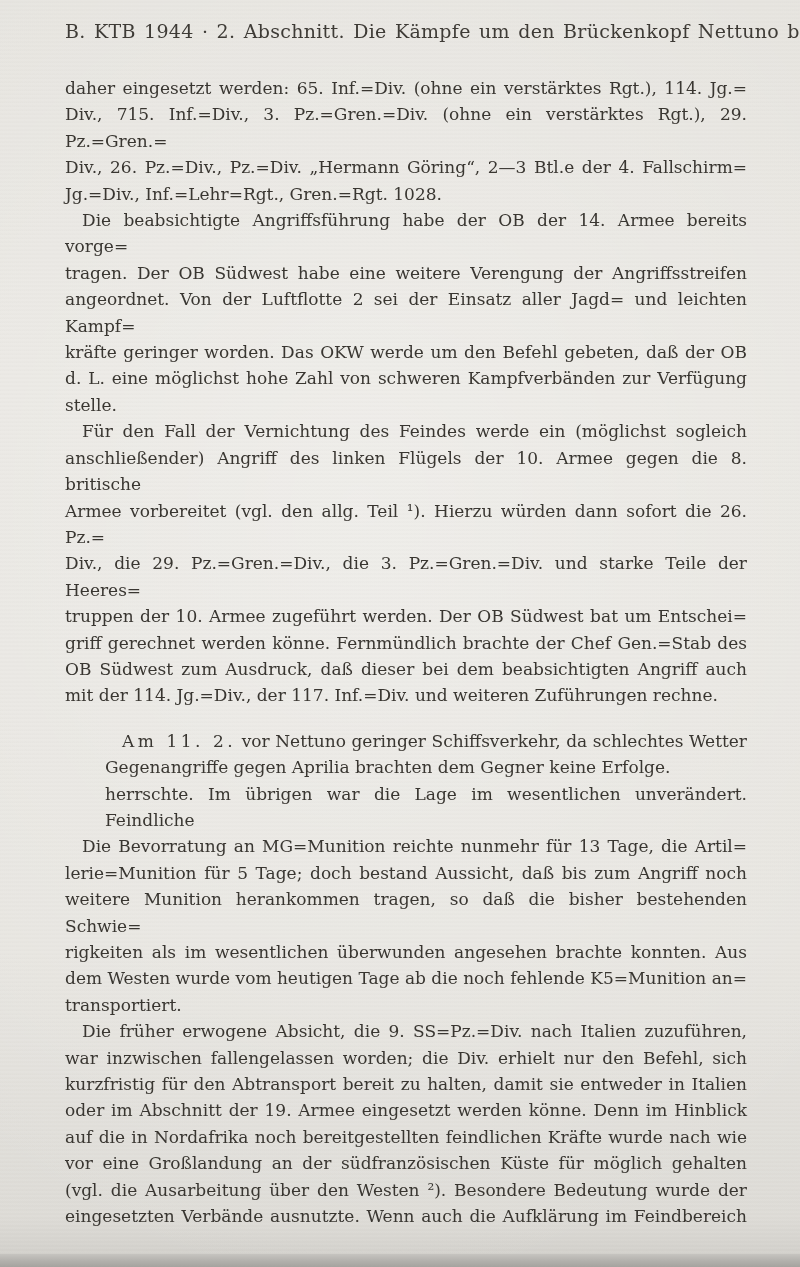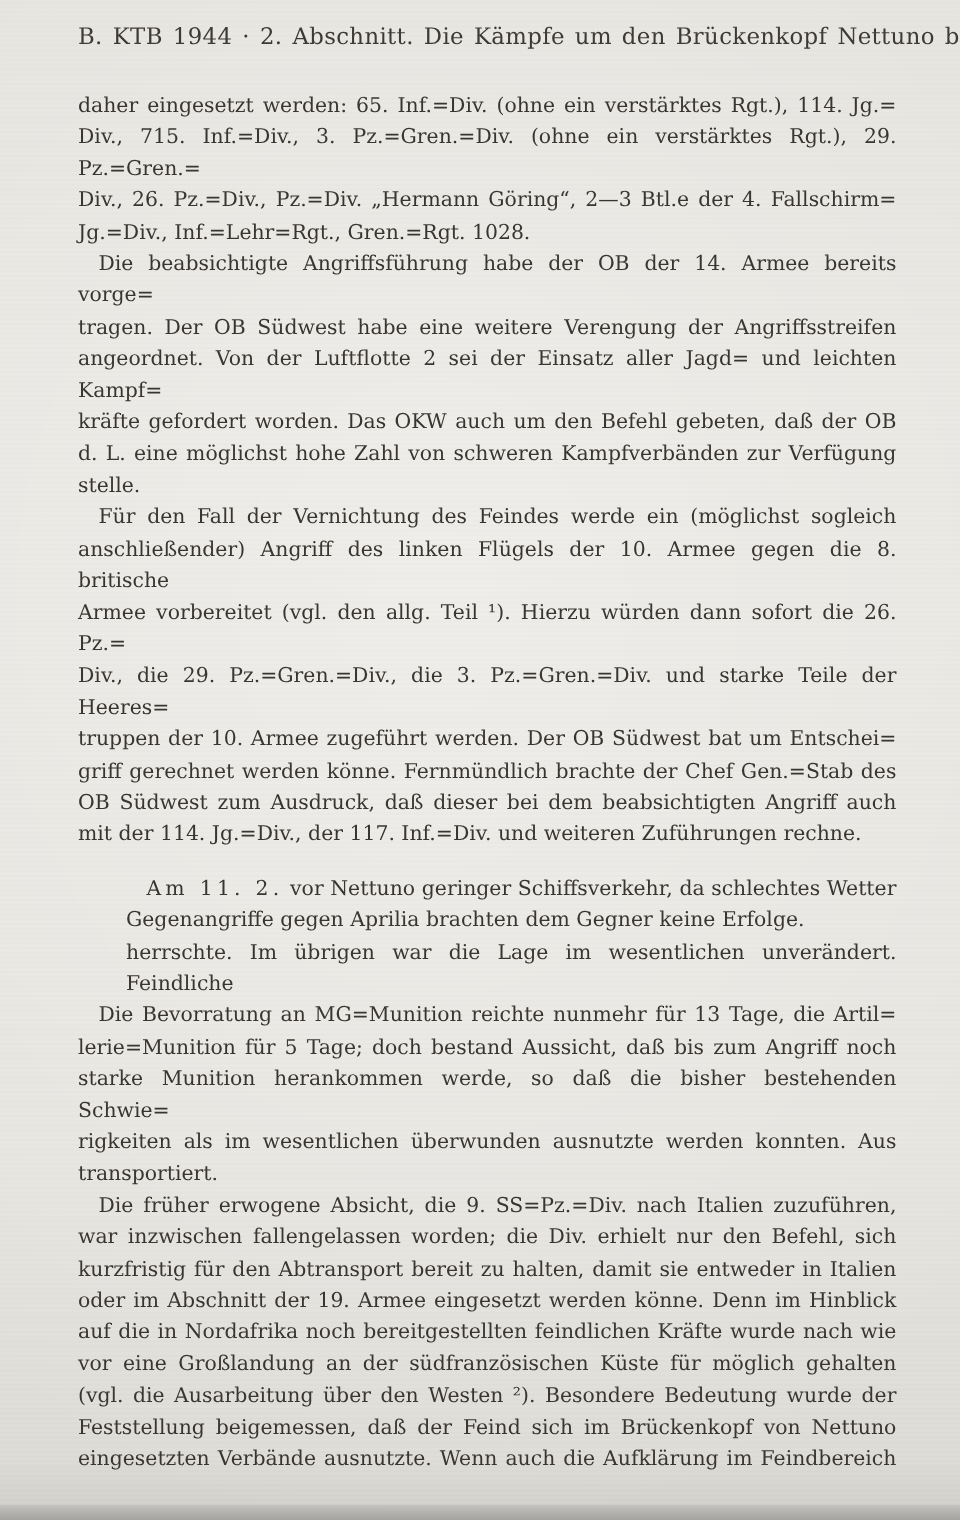--- a/index.html
+++ b/index.html
@@ -69,21 +69,21 @@
       <div class="paragraph">
         <div class="line first">daher eingesetzt werden: 65. Inf.=Div. (ohne ein verstärktes Rgt.), 114. Jg.=</div>
         <div class="line">Div., 715. Inf.=Div., 3. Pz.=Gren.=Div. (ohne ein verstärktes Rgt.), 29. Pz.=Gren.=</div>
         <div class="line">Div., 26. Pz.=Div., Pz.=Div. „Hermann Göring“, 2—3 Btl.e der 4. Fallschirm=</div>
         <div class="line last">Jg.=Div., Inf.=Lehr=Rgt., Gren.=Rgt. 1028.</div>
       </div>
       <div class="paragraph indent">
         <div class="line first">Die beabsichtigte Angriffsführung habe der OB der 14. Armee bereits vorge=</div>
         <div class="line">tragen. Der OB Südwest habe eine weitere Verengung der Angriffsstreifen</div>
         <div class="line">angeordnet. Von der Luftflotte 2 sei der Einsatz aller Jagd= und leichten Kampf=</div>
-        <div class="line">kräfte gefordert worden. Das OKW auch um den Befehl gebeten, daß der OB</div>
+        <div class="line">kräfte geringer worden. Das OKW werde um den Befehl gebeten, daß der OB</div>
         <div class="line">d. L. eine möglichst hohe Zahl von schweren Kampfverbänden zur Verfügung</div>
         <div class="line last">stelle.</div>
       </div>
       <div class="paragraph indent">
         <div class="line first">Für den Fall der Vernichtung des Feindes werde ein (möglichst sogleich</div>
         <div class="line">anschließender) Angriff des linken Flügels der 10. Armee gegen die 8. britische</div>
         <div class="line">Armee vorbereitet (vgl. den allg. Teil ¹). Hierzu würden dann sofort die 26. Pz.=</div>
         <div class="line">Div., die 29. Pz.=Gren.=Div., die 3. Pz.=Gren.=Div. und starke Teile der Heeres=</div>
         <div class="line">truppen der 10. Armee zugeführt werden. Der OB Südwest bat um Entschei=</div>
         <div class="line">griff gerechnet werden könne. Fernmündlich brachte der Chef Gen.=Stab des</div>
@@ -91,32 +91,32 @@
         <div class="line last">mit der 114. Jg.=Div., der 117. Inf.=Div. und weiteren Zuführungen rechne.</div>
       </div>
       <div class="paragraph indent space-before">
         <div class="line first"><span class="spaced">Am 11. 2.</span> vor Nettuno geringer Schiffsverkehr, da schlechtes Wetter</div>
         <div class="line last">Gegenangriffe gegen Aprilia brachten dem Gegner keine Erfolge.</div>
         <div class="line">herrschte. Im übrigen war die Lage im wesentlichen unverändert. Feindliche</div>
       </div>
       <div class="paragraph indent">
         <div class="line first">Die Bevorratung an MG=Munition reichte nunmehr für 13 Tage, die Artil=</div>
         <div class="line">lerie=Munition für 5 Tage; doch bestand Aussicht, daß bis zum Angriff noch</div>
-        <div class="line">starke Munition herankommen werde, so daß die bisher bestehenden Schwie=</div>
-        <div class="line">rigkeiten als im wesentlichen überwunden ausnutzte werden konnten. Aus</div>
+        <div class="line">weitere Munition herankommen tragen, so daß die bisher bestehenden Schwie=</div>
+        <div class="line">rigkeiten als im wesentlichen überwunden angesehen brachte konnten. Aus</div>
+        <div class="line">dem Westen wurde vom heutigen Tage ab die noch fehlende K5=Munition an=</div>
         <div class="line last">transportiert.</div>
       </div>
       <div class="paragraph indent">
         <div class="line first">Die früher erwogene Absicht, die 9. SS=Pz.=Div. nach Italien zuzuführen,</div>
         <div class="line">war inzwischen fallengelassen worden; die Div. erhielt nur den Befehl, sich</div>
         <div class="line">kurzfristig für den Abtransport bereit zu halten, damit sie entweder in Italien</div>
         <div class="line">oder im Abschnitt der 19. Armee eingesetzt werden könne. Denn im Hinblick</div>
         <div class="line">auf die in Nordafrika noch bereitgestellten feindlichen Kräfte wurde nach wie</div>
         <div class="line">vor eine Großlandung an der südfranzösischen Küste für möglich gehalten</div>
         <div class="line">(vgl. die Ausarbeitung über den Westen ²). Besondere Bedeutung wurde der</div>
-        <div class="line">Feststellung beigemessen, daß der Feind sich im Brückenkopf von Nettuno</div>
         <div class="line">eingesetzten Verbände ausnutzte. Wenn auch die Aufklärung im Feindbereich</div>
       </div>
     </div>
 
 </div>
 
 <div class="scan-edge-bottom"></div>
 
 </body></html>

